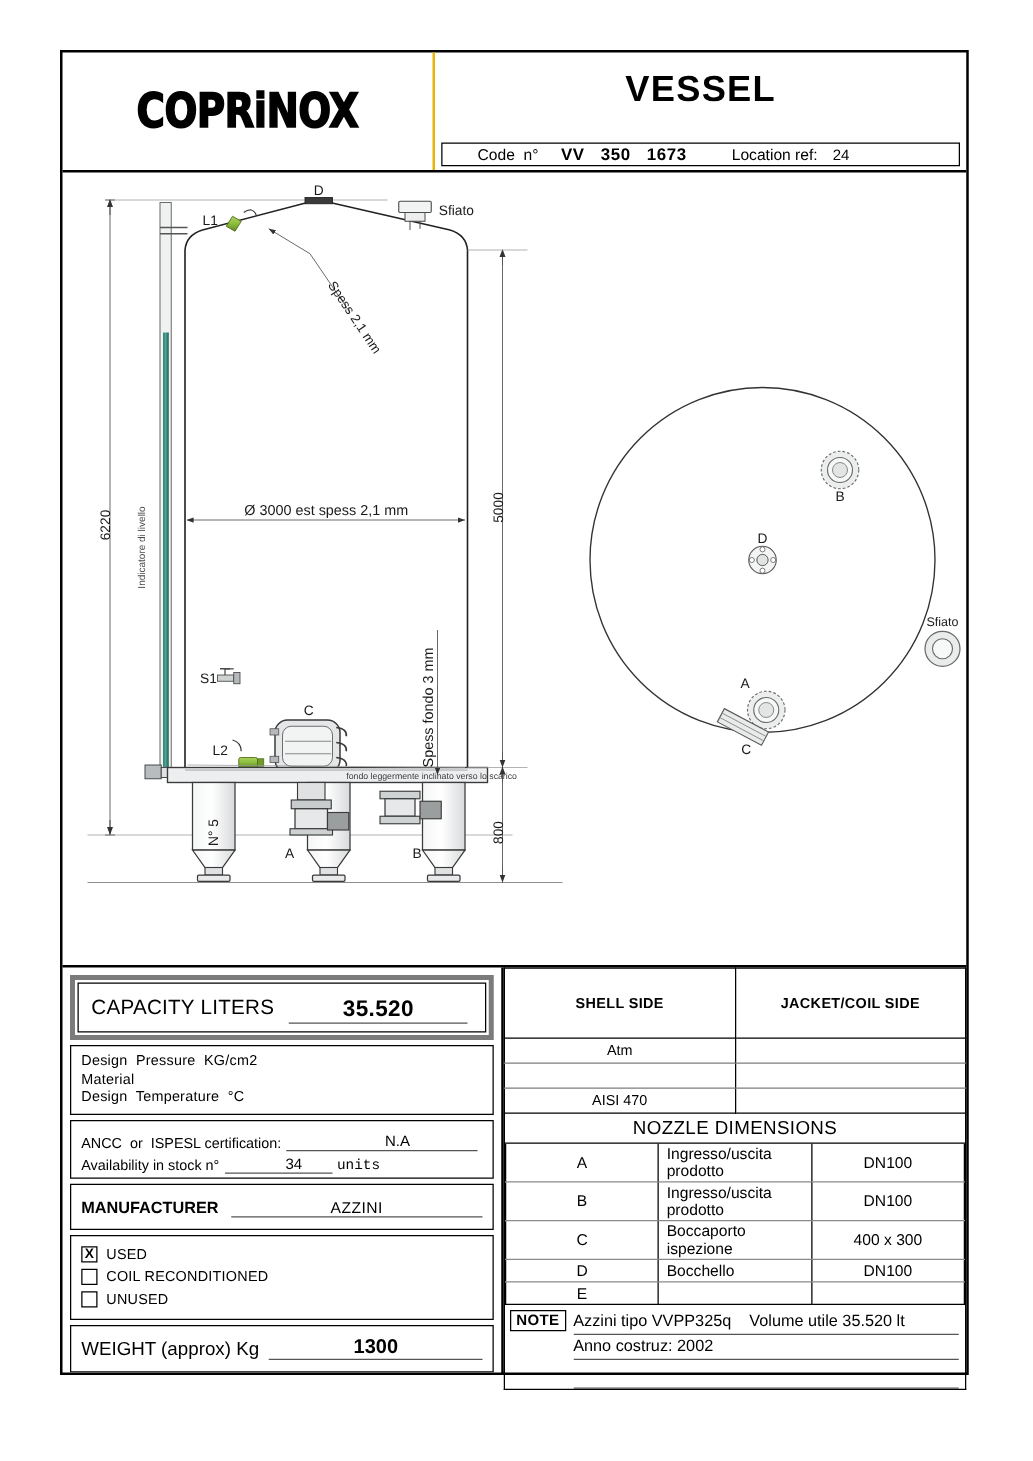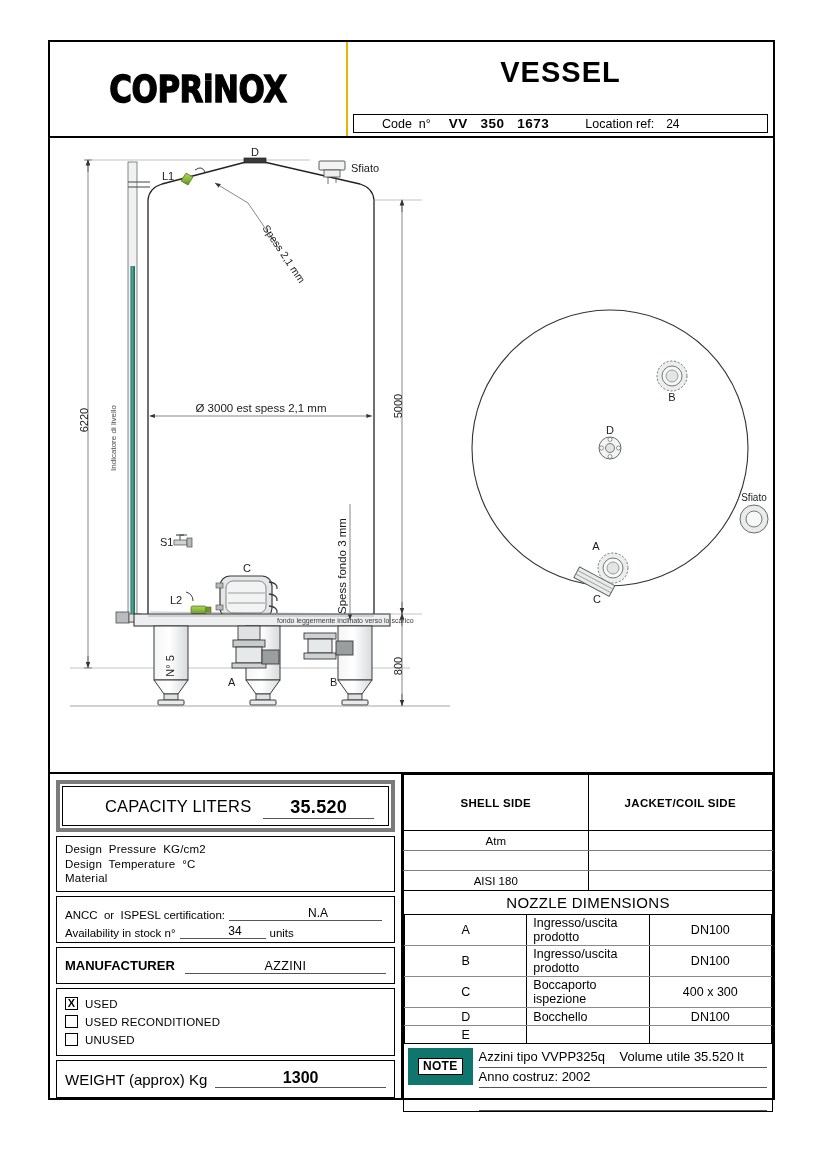--- a/index.html
+++ b/index.html
@@ -39,36 +39,36 @@
   
   #lower{position:absolute;left:0;top:732px;width:100%;height:326px;display:flex;}
   #lcol{width:353px;box-sizing:border-box;border-right:2px solid #000;
         padding:4px 4px 0 4px;}
   #rcol{flex:1;box-sizing:border-box;padding:0;}
 
   .lbox{border:1.5px solid #000;box-sizing:border-box;background:#fff;}
   #cap-outer{border:4px solid #7b7b7b;box-sizing:border-box;padding:2px;margin:2px 2px 4px 2px;}
   #cap-inner{border:1px solid #000;box-sizing:border-box;height:40px;
              display:flex;align-items:center;padding:0 10px;}
-  #cap-label{font-size:16.5px;letter-spacing:.2px;margin-left:32px;}
+  #cap-label{font-size:16.5px;letter-spacing:.2px;}
   #cap-val-wrap{flex:1;display:flex;justify-content:center;align-items:flex-end;
                 border-bottom:1.5px solid #555;margin-left:12px;margin-right:4px;height:24px;}
   #cap-val{font-size:18px;font-weight:bold;letter-spacing:.3px;}
 
   #design-box{margin:0 2px 4px 2px;padding:5px 0 5px 8px;}
   .dl{font-size:11.5px;line-height:14.5px;letter-spacing:.2px;white-space:pre;}
 
   #cert-box{margin:0 2px 4px 2px;padding:6px 8px 3px 8px;}
   .cert-row{display:flex;align-items:flex-end;font-size:11.5px;height:18px;}
   .cert-lbl{white-space:pre;}
   .cert-line{flex:1;border-bottom:1px solid #555;margin:0 4px;text-align:center;
              padding-bottom:0px;}
   .cert-line.small{flex:0 0 86px;}
   .cert-val{font-size:12px;margin-left:25px;}
-  .cert-suffix{white-space:pre;font-size:11.5px;}
+  .cert-suffix{white-space:pre;font-size:11.5px;font-family:Liberation Mono, monospace;}
 
   #manu-box{margin:0 2px 4px 2px;padding:10px 8px 9px 8px;}
   #manu-row{display:flex;align-items:center;font-size:13px;font-weight:bold;}
   #manu-line{flex:1;border-bottom:1px solid #555;margin-left:10px;text-align:center;}
   #manu-val{font-size:12.5px;font-weight:normal;letter-spacing:.4px;}
 
   #cond-box{margin:0 2px 4px 2px;padding:6px 0 6px 8px;}
   .cond-row{display:flex;align-items:center;height:18px;}
   .cbx{width:13px;height:13px;border:1.5px solid #000;box-sizing:border-box;
        display:flex;align-items:center;justify-content:center;
@@ -100,21 +100,21 @@
   #nozz-tbl th.th-pos{text-align:left;padding-left:8px;width:58px;}
   #nozz-tbl th.th-srv{text-align:left;padding-left:6px;}
   #nozz-tbl th.th-size{text-align:center;width:96px;}
   #nozz-tbl td{height:18px;font-size:12.5px;border-top:none;border-bottom:1px solid #8a8a8a;}
   #nozz-tbl tr:last-child td{border-bottom:1.5px solid #000;}
   td.c-pos{text-align:center;font-size:14px;}
   td.c-srv{padding-left:6px;}
   td.c-size{text-align:center;}
 
   #note-area{padding:4px 5px 0 4px;display:flex;align-items:flex-start;}
-  #note-badge{background:#0f766e;padding:10px;flex:0 0 auto;}
+  #note-badge{background:#0f766e;padding:0;flex:0 0 auto;}
   #note-badge-in{background:#fff;border:1px solid #000;padding:0px 4px;
                  font-size:12px;font-weight:bold;letter-spacing:.3px;line-height:15px;}
   #note-lines{flex:1;margin-left:6px;}
   .note-line{border-bottom:1px solid #555;font-size:13px;height:19px;
              line-height:18px;white-space:pre;}
   .note-line.blank{border-bottom:1px solid #555;height:14px;margin-top:8px;}
 
   .dimtxt{font-family:"Liberation Sans",sans-serif;}
 </style>
 </head>
@@ -354,22 +354,22 @@
         <div id="cap-inner">
           <span id="cap-label">CAPACITY LITERS</span>
           <span id="cap-val-wrap">
             <span id="cap-val">35.520</span>
           </span>
         </div>
       </div>
 
       <div id="design-box" class="lbox">
         <div class="dl">Design  Pressure  KG/cm2</div>
+        <div class="dl">Material</div>
         <div class="dl">Design  Temperature  °C</div>
-        <div class="dl">Material</div>
       </div>
 
       <div id="cert-box" class="lbox">
         <div class="cert-row">
           <span class="cert-lbl">ANCC  or  ISPESL certification:</span>
           <span class="cert-line"><span class="cert-val">N.A</span></span>
         </div>
         <div class="cert-row">
           <span class="cert-lbl">Availability in stock n°</span>
           <span class="cert-line small"><span class="cert-val">34</span></span>
@@ -384,21 +384,21 @@
         </div>
       </div>
 
       <div id="cond-box" class="lbox">
         <div class="cond-row">
           <span class="cbx">X</span>
           <span class="cond-lbl">USED</span>
         </div>
         <div class="cond-row">
           <span class="cbx"></span>
-          <span class="cond-lbl">USED RECONDITIONED</span>
+          <span class="cond-lbl">COIL RECONDITIONED</span>
         </div>
         <div class="cond-row">
           <span class="cbx"></span>
           <span class="cond-lbl">UNUSED</span>
         </div>
       </div>
 
       <div id="weight-box" class="lbox">
         <div id="weight-row">
           <span>WEIGHT (approx) Kg</span>
@@ -417,21 +417,21 @@
         </tr>
         <tr>
           <td class="side-cell">Atm</td>
           <td class="side-cell"></td>
         </tr>
         <tr>
           <td class="side-cell"></td>
           <td class="side-cell"></td>
         </tr>
         <tr>
-          <td class="side-cell last">AISI 180</td>
+          <td class="side-cell last">AISI 470</td>
           <td class="side-cell last"></td>
         </tr>
       </tbody>
         </table>
 
       <div id="nozz-wrap">
         <div id="nozz-title">NOZZLE  DIMENSIONS</div>
         <table id="nozz-tbl">
           <tbody>
           <tr>

